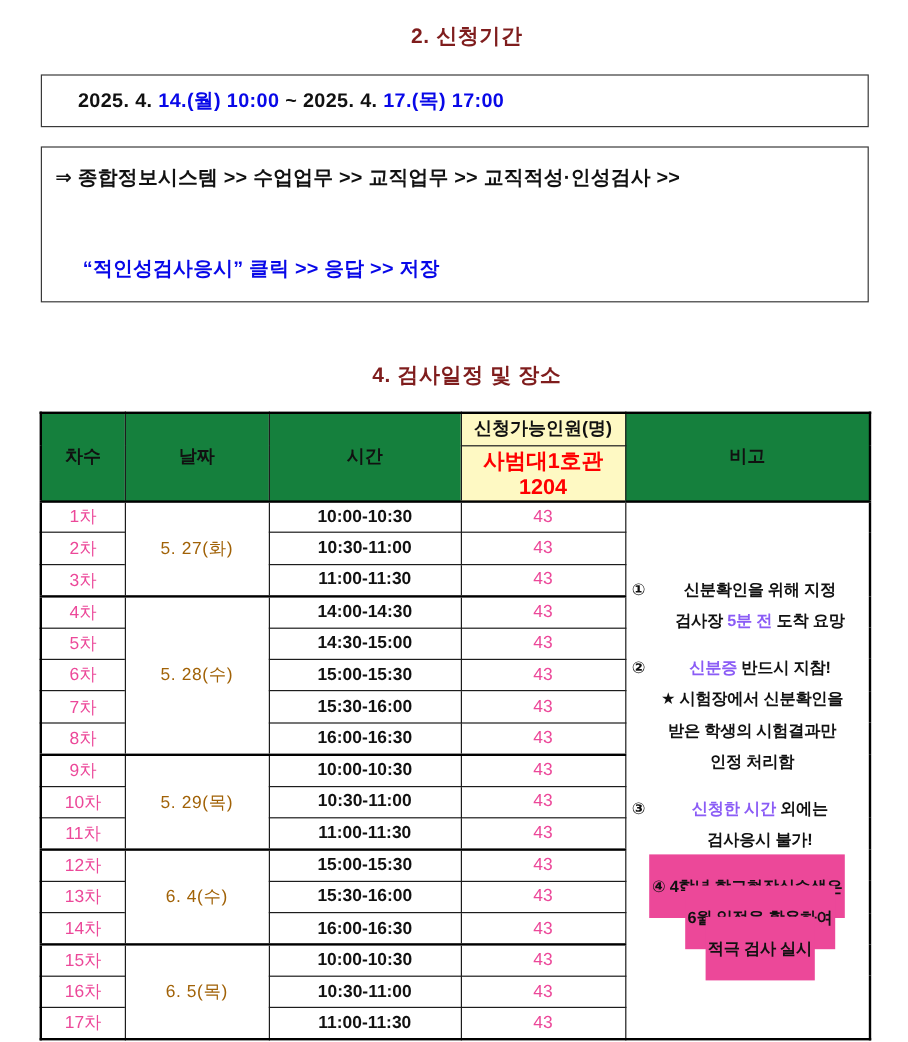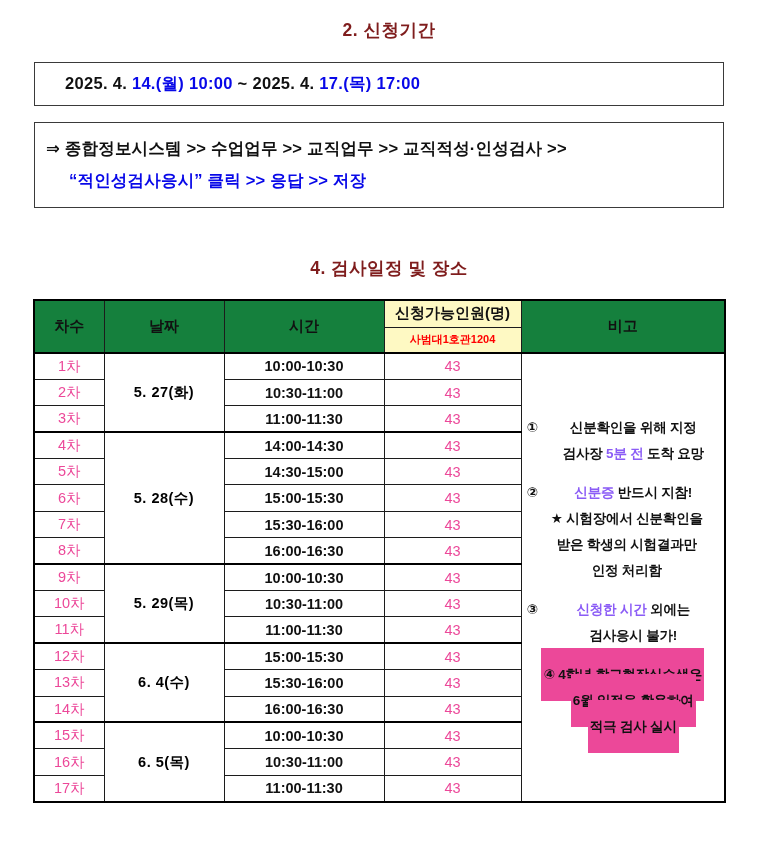--- a/index.html
+++ b/index.html
@@ -24,21 +24,21 @@
     margin-top:20px;
     padding:10px 0 10px 30px;
     font-size:16.5px;letter-spacing:.3px;
   }
   .box2{
     margin-top:16px;
     padding:9px 16px 11px 11px;
     font-size:16.5px;line-height:32px;letter-spacing:.2px;
   }
   .box2 .line2{margin-left:23px;}
-  .blue{color:#0808e8;}
+  .blue{color:#0808e8;margin-top:44px;}
   .red{color:#8b5cf6;}
   .t3{margin-top:39px;}
   .t4{margin-top:48px;}
 
   table.sched{
     margin:19px 0 0 33px;
     border-collapse:collapse;
     width:691px;
     table-layout:fixed;
   }
@@ -50,27 +50,27 @@
   table.sched{border:2.5px solid #000;}
   table.sched th,table.sched td{
     border:1.4px solid #1c1c1c;
     padding:0;text-align:center;vertical-align:middle;
     font-size:14.5px;
   }
   tr.h1 th{background:#15803d;font-weight:700;font-size:15px;}
   tr.h1 th.sub,tr.h2 th{background:#fef9c3;}
   tr.h1{height:27px;}
   tr.h2{height:26px;}
-  tr.h2 th{font-weight:700;font-size:11px;color:#ff0000;border-bottom:2.2px solid #000;}
+  tr.h2 th{font-weight:700;font-size:18px;color:#ff0000;border-bottom:2.2px solid #000;}
   tr.h1 th{border-bottom:2.2px solid #000;}
   tr.h1 th.sub{border-bottom:1.4px solid #1c1c1c;}
   tr.drow{height:26.4px;}
   td.no,td.cap{font-weight:400;font-size:14.5px;color:#ec4899;}
   td.time{font-weight:700;font-size:15px;}
-  td.date{font-weight:700;font-size:15.5px;color:#000000;letter-spacing:.5px;margin-left:16px;}
+  td.date{font-weight:400;font-size:15.5px;color:#a16207;letter-spacing:.5px;margin-left:16px;}
   tr.grp td{border-top:2.2px solid #000;}
 
   td.note{
     vertical-align:middle;text-align:left;
     padding:6px 4px 6px 10px;
   }
   .notes{
     display:flex;flex-direction:column;gap:13px;
     font-weight:700;font-size:13.5px;line-height:26px;letter-spacing:-0.2px;
   }

